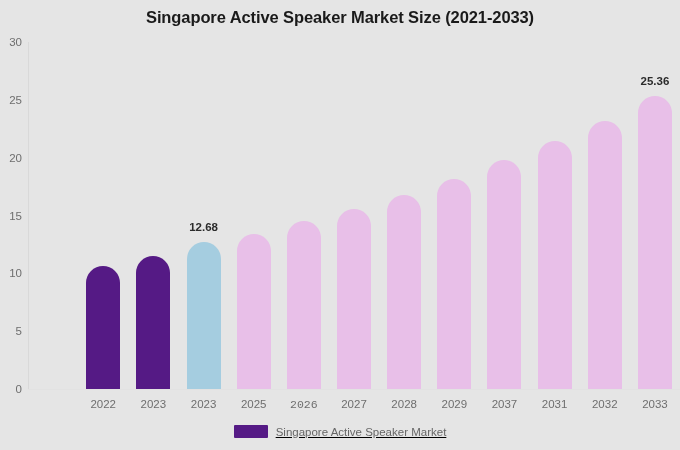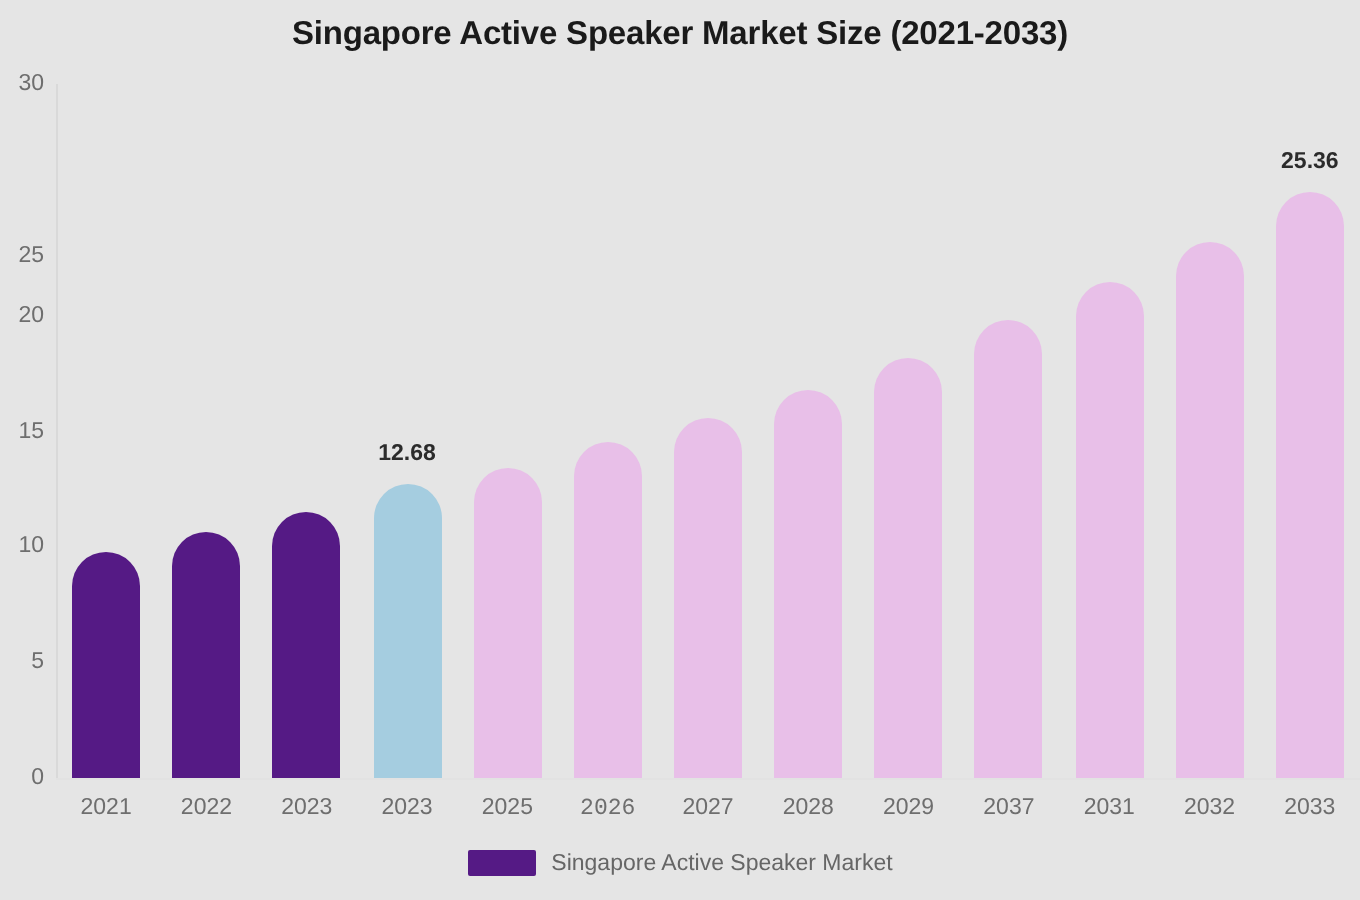--- a/index.html
+++ b/index.html
@@ -140,28 +140,24 @@
   <div id="y-axis-line"></div>
   <div id="x-axis-line"></div>
 
   <div id="plot-area">
     <div id="y-ticks-layer">
         <div class="y-tick" style="top: 347px;">0</div>
         <div class="y-tick" style="top: 289.167px;">5</div>
         <div class="y-tick" style="top: 231.333px;">10</div>
         <div class="y-tick" style="top: 173.5px;">15</div>
         <div class="y-tick" style="top: 115.667px;">20</div>
-        <div class="y-tick" style="top: 57.8333px; margin-top: 28px;">25</div>
+        <div class="y-tick" style="top: 57.8333px;">25</div>
         <div class="y-tick" style="top: 0px;">30</div>
       </div>
     <div id="bars-layer">
-        <div class="bar-group" style="left: 8.07692px; width: 34px; height: 347px;">
-          <div class="bar" style="height: 113.353px; background: rgb(85, 26, 133);"></div>
-          <div class="x-tick">2021</div>
-        </div>
         <div class="bar-group" style="left: 58.2308px; width: 34px; height: 347px;">
           <div class="bar" style="height: 122.607px; background: rgb(85, 26, 133);"></div>
           <div class="x-tick">2022</div>
         </div>
         <div class="bar-group" style="left: 108.385px; width: 34px; height: 347px;">
           <div class="bar" style="height: 133.017px; background: rgb(85, 26, 133);"></div>
           <div class="x-tick">2023</div>
         </div>
         <div class="bar-group" style="left: 158.538px; width: 34px; height: 347px;">
           <div class="bar" style="height: 146.665px; background: rgb(165, 205, 224);"></div>
@@ -202,19 +198,19 @@
         </div>
         <div class="bar-group" style="left: 609.923px; width: 34px; height: 347px;">
           <div class="bar" style="height: 293.331px; background: rgb(232, 191, 232);"></div>
           <div class="bar-value" style="bottom: 302.331px;">25.36</div>
           <div class="x-tick">2033</div>
         </div>
       </div>
   </div>
 
   <div id="legend">
-      <div style="display: flex; align-items: center; gap: 8px;">
+      <div style="display: flex; align-items: center; gap: 8px; text-decoration: underline;">
         <span class="legend-swatch" style="background: rgb(85, 26, 133);"></span>
         <span class="legend-label">Singapore Active Speaker Market</span>
       </div>
     </div>
 
 </div>
 
 </body></html>

